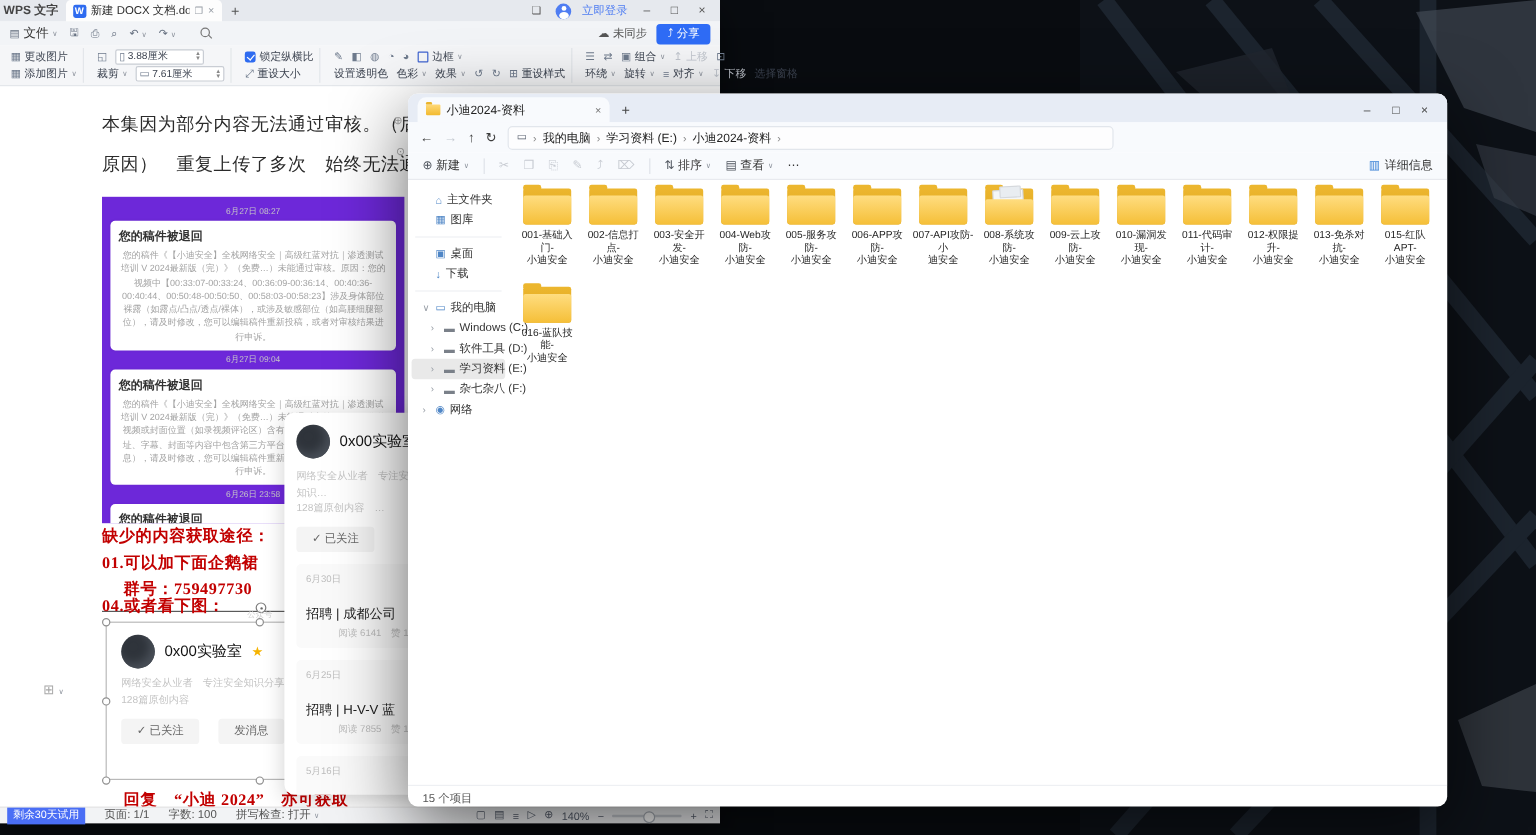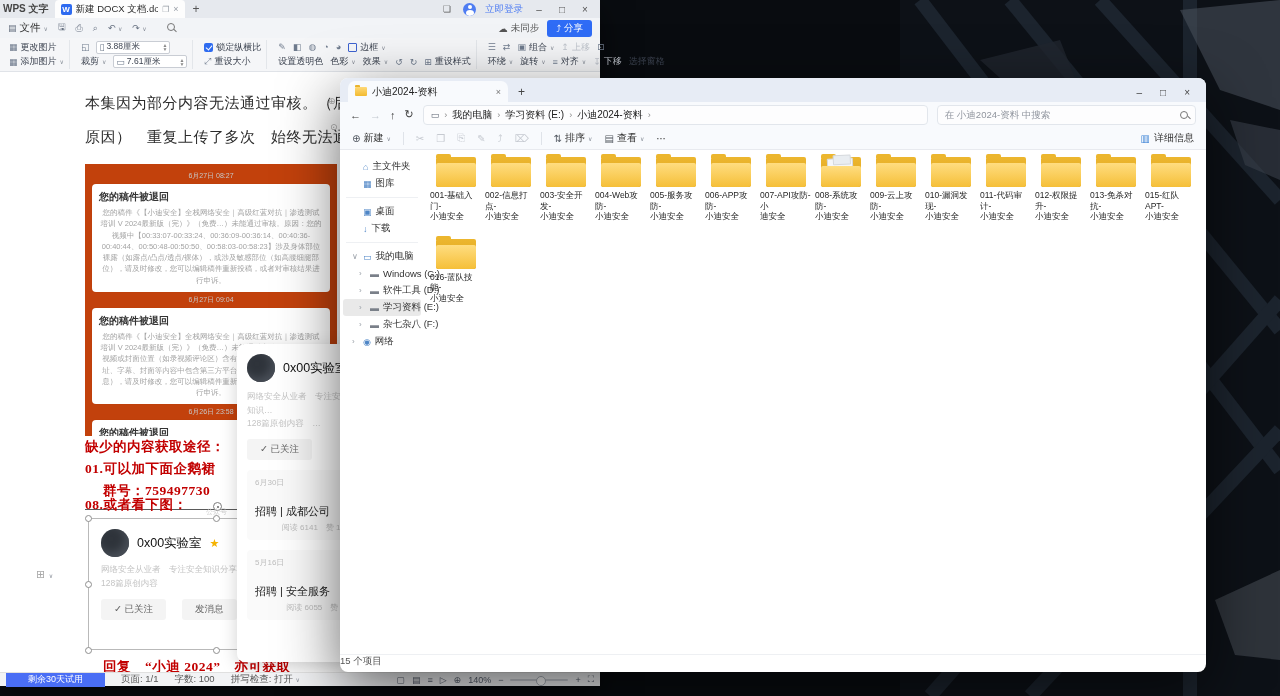--- a/index.html
+++ b/index.html
@@ -41,21 +41,21 @@
   .spin{display:flex;align-items:center;gap:2px;background:#fff;border:1px solid #c9cdd4;border-radius:2px;height:13px;padding:0 2px;width:74px;}
   .spin .val{font-size:8.5px;flex:1;}
   .spin .ud{display:flex;flex-direction:column;font-size:5px;color:#888;line-height:4px;}
   .chk{width:9px;height:9px;background:#2e6bf0;border-radius:2px;position:relative;}
   .chk::after{content:"";position:absolute;left:2.5px;top:1px;width:3px;height:5px;border:solid #fff;border-width:0 1.2px 1.2px 0;transform:rotate(40deg);}
   .borderchip{width:9px;height:9px;border:1.5px solid #3e63d0;border-radius:1px;}
 
   
   .wps-doc{position:relative;flex:1;background:#fff;overflow:hidden;font-family:"Liberation Serif","DejaVu Serif",serif;}
   .para{position:absolute;left:85px;font-size:15px;color:#2b2b2b;letter-spacing:.5px;white-space:nowrap;}
-  .imgblock{position:absolute;left:85px;top:92px;width:252px;height:272px;background:#c2410c;overflow:hidden;padding:4px 7px;font-family:"Liberation Sans","DejaVu Sans",sans-serif;}
+  .imgblock{position:absolute;left:85px;top:92px;width:252px;height:272px;background:#6d28d9;overflow:hidden;padding:4px 7px;font-family:"Liberation Sans","DejaVu Sans",sans-serif;}
   .nts{text-align:center;font-size:7px;color:#c7c7c7;margin:3px 0;}
   .ncard{background:#fff;border-radius:4px;padding:6px 7px;box-shadow:0 0 2px rgba(0,0,0,.05);}
   .ncard .nt{font-size:10px;font-weight:bold;color:#333;margin-bottom:3px;}
   .ncard .nb{font-size:7.5px;color:#a3a3a3;line-height:1.5;text-align:center;}
   .redtxt{position:absolute;color:#c20000;font-weight:bold;font-size:13.5px;white-space:nowrap;letter-spacing:.5px;}
   .dochr{position:absolute;left:85px;width:253px;height:1px;background:#5a5a5a;}
   .rothandle{position:absolute;width:9px;height:9px;border:1px solid #7c7c7c;border-radius:50%;background:#fff;}
   .rothandle::after{content:"";position:absolute;left:2.5px;top:2.5px;width:2px;height:2px;border-radius:50%;background:#666;}
   .selrect{position:absolute;left:88px;top:446px;width:257px;height:132px;border:1px solid #b9b9b9;background:#fff;}
   .hnd{position:absolute;width:7px;height:7px;border:1px solid #8f8f8f;background:#fff;border-radius:50%;z-index:4;}
@@ -73,21 +73,21 @@
   .popup{position:absolute;left:237px;top:272px;width:126px;height:318px;background:#fff;border-radius:8px;box-shadow:0 4px 18px rgba(0,0,0,.18);padding:10px;z-index:5;font-family:"Liberation Sans","DejaVu Sans",sans-serif;overflow:hidden;}
   .popup .acc-desc{margin-top:8px;}
   .post{background:#fafafa;border-radius:4px;padding:7px 8px;margin-top:10px;}
   .post .pd{font-size:8px;color:#bdbdbd;}
   .post .ptt{font-size:11px;color:#222;margin:16px 0 3px;white-space:nowrap;}
   .post .ps{font-size:8px;color:#bdbdbd;white-space:nowrap;text-align:right;}
 
   .tinyglyph{position:absolute;color:#a8a8a8;font-size:9px;font-family:"DejaVu Sans",sans-serif;}
 
   .wps-status{height:14px;background:#f2f3f5;border-top:1px solid #e0e0e0;display:flex;align-items:center;font-size:9.5px;color:#555;gap:16px;padding:0 6px;flex:0 0 auto;}
-  .trial{background:#4a6ef5;color:#fff;font-size:9px;padding:0 22px;height:14px;display:flex;align-items:center;}
+  .trial{background:#4a6ef5;color:#fff;font-size:9px;padding:0 5px;height:14px;display:flex;align-items:center;}
   .wps-status-right{margin-left:auto;display:flex;align-items:center;gap:7px;color:#5a6270;font-size:9px;}
   .slider{width:58px;height:2px;background:#c9cdd3;position:relative;border-radius:2px;}
   .slider::after{content:"";position:absolute;left:26px;top:-3px;width:8px;height:8px;border-radius:50%;background:#fff;border:1px solid #aab0b8;}
 
   
   .ex{position:absolute;left:340px;top:78px;width:866px;height:594px;z-index:10;background:#fff;border-radius:8px;overflow:hidden;display:flex;flex-direction:column;box-shadow:0 18px 60px rgba(0,0,0,.6);}
   .ex-tabs{height:24px;background:#e7ecf5;display:flex;align-items:flex-end;padding:0 8px;flex:0 0 auto;}
   .ex-tab{height:21px;width:160px;background:#f8fafd;border-radius:7px 7px 0 0;display:flex;align-items:center;gap:5px;padding:0 7px;font-size:10px;color:#222;}
   .fmini{width:12px;height:9px;border-radius:1px;background:linear-gradient(#ffd978,#f2ba30);position:relative;flex:0 0 auto;}
   .fmini::before{content:"";position:absolute;top:-2px;left:0;width:5px;height:2px;background:#eab42c;border-radius:1px 1px 0 0;}
@@ -123,22 +123,22 @@
   .fgrid{display:flex;flex-wrap:wrap;column-gap:3px;row-gap:14px;padding:4px 6px 0 6px;}
   .fcell{width:52px;display:flex;flex-direction:column;align-items:center;}
   .ficon{position:relative;width:42px;height:33px;margin-bottom:3px;}
   .fback{position:absolute;left:1px;right:1px;top:3px;bottom:0;background:linear-gradient(#ecb62e,#dfa51f);border-radius:2px;}
   .fback::before{content:"";position:absolute;top:-3px;left:0;width:15px;height:4px;background:#ecb62e;border-radius:2px 2px 0 0;}
   .papers{display:none;position:absolute;top:4px;left:7px;width:26px;height:11px;background:#f4f6f8;border:1px solid #d5d8dc;border-radius:1px;transform:rotate(-3deg);}
   .papers::after{content:"";position:absolute;left:5px;top:-4px;width:16px;height:8px;background:#e9edf1;border:1px solid #d5d8dc;border-radius:1px;}
   .fcell.open .papers{display:block;}
   .ffront{position:absolute;left:1px;right:1px;top:9px;bottom:0;background:linear-gradient(#ffdd80,#f5bf38);border-radius:2px 2px 3px 3px;}
   .fcell.open .ffront{top:12px;}
-  .flabel{font-size:8.5px;line-height:10.5px;color:#1f1f1f;}
-  .ex-status{height:18px;border-top:1px solid #eef0f3;display:flex;align-items:flex-start;font-size:9.5px;color:#555;padding-left:0;flex:0 0 auto;}
+  .flabel{font-size:8.5px;line-height:10.5px;text-align:center;color:#1f1f1f;}
+  .ex-status{height:18px;border-top:1px solid #eef0f3;display:flex;align-items:flex-end;font-size:9.5px;color:#555;padding-left:12px;flex:0 0 auto;}
 </style>
 </head>
 <body>
 
 <svg class="wall" viewBox="0 0 1280 696" preserveAspectRatio="none">
   <rect x="0" y="0" width="1280" height="696" fill="#090c10"></rect>
   <rect x="900" y="0" width="380" height="696" fill="#0d1117"></rect>
   <g stroke="#1c242e" stroke-width="14" fill="none">
     <line x1="920" y1="0" x2="1280" y2="470"></line>
     <line x1="1010" y1="0" x2="1280" y2="330"></line>
@@ -360,21 +360,21 @@
             <div class="nt">您的稿件被退回</div>
 
           </div>
         </div>
       </div>
 
     <div class="redtxt" style="left:85px;top:366px;">缺少的内容获取途径：</div>
     <div class="redtxt" style="left:85px;top:388px;">01.可以加下面企鹅裙　　看裙文件</div>
     <div class="redtxt" style="left:103px;top:410px;">群号：759497730</div>
     <div class="dochr" style="top:437px;"></div>
-    <div class="redtxt" style="left:85px;top:424px;">08.或者看下图：</div>
+    <div class="redtxt" style="left:85px;top:424px;">04.或者看下图：</div>
     <span class="rothandle" style="left:213px;top:430px;"></span>
 
     <div class="selrect">
       <span class="wetag">公众号</span>
       <div class="acc-card">
         <div class="acc-top">
           <span class="acc-ava"></span>
           <span class="acc-name">0x00实验室</span>
           <span class="star">★</span>
         </div>
@@ -414,20 +414,25 @@
         <span class="pillbtn">✓ 已关注</span>
       </div>
       <div>
 
           <div class="post">
             <div class="pd">6月30日</div>
             <div class="ptt">招聘 | 成都公司</div>
             <div class="ps">阅读 6141　赞 10</div>
           </div>
 
+          <div class="post">
+            <div class="pd">6月25日</div>
+            <div class="ptt">招聘 | H-V-V 蓝</div>
+            <div class="ps">阅读 7855　赞 16</div>
+          </div>
 
           <div class="post">
             <div class="pd">5月16日</div>
             <div class="ptt">招聘 | 安全服务</div>
             <div class="ps">阅读 6055　赞 7</div>
           </div>
         </div>
     </div>
   </div>
 
@@ -479,24 +484,20 @@
 
           <span>我的电脑</span>
           <span class="bsep">›</span>
 
           <span>学习资料 (E:)</span>
           <span class="bsep">›</span>
 
           <span>小迪2024-资料</span>
           <span class="bsep">›</span>
         </span>
-    </div>
-    <div class="searchbar">
-      <input placeholder="在 小迪2024-资料 中搜索" style="">
-      <span class="sglyph"></span>
     </div>
   </div>
 
   <div class="ex-cmd">
     <span class="rbtn">
         <span class="cmdico">⊕</span>
         <span>新建</span>
         <span class="caret">∨</span>
       </span>
     <span class="cmd-div"></span>

